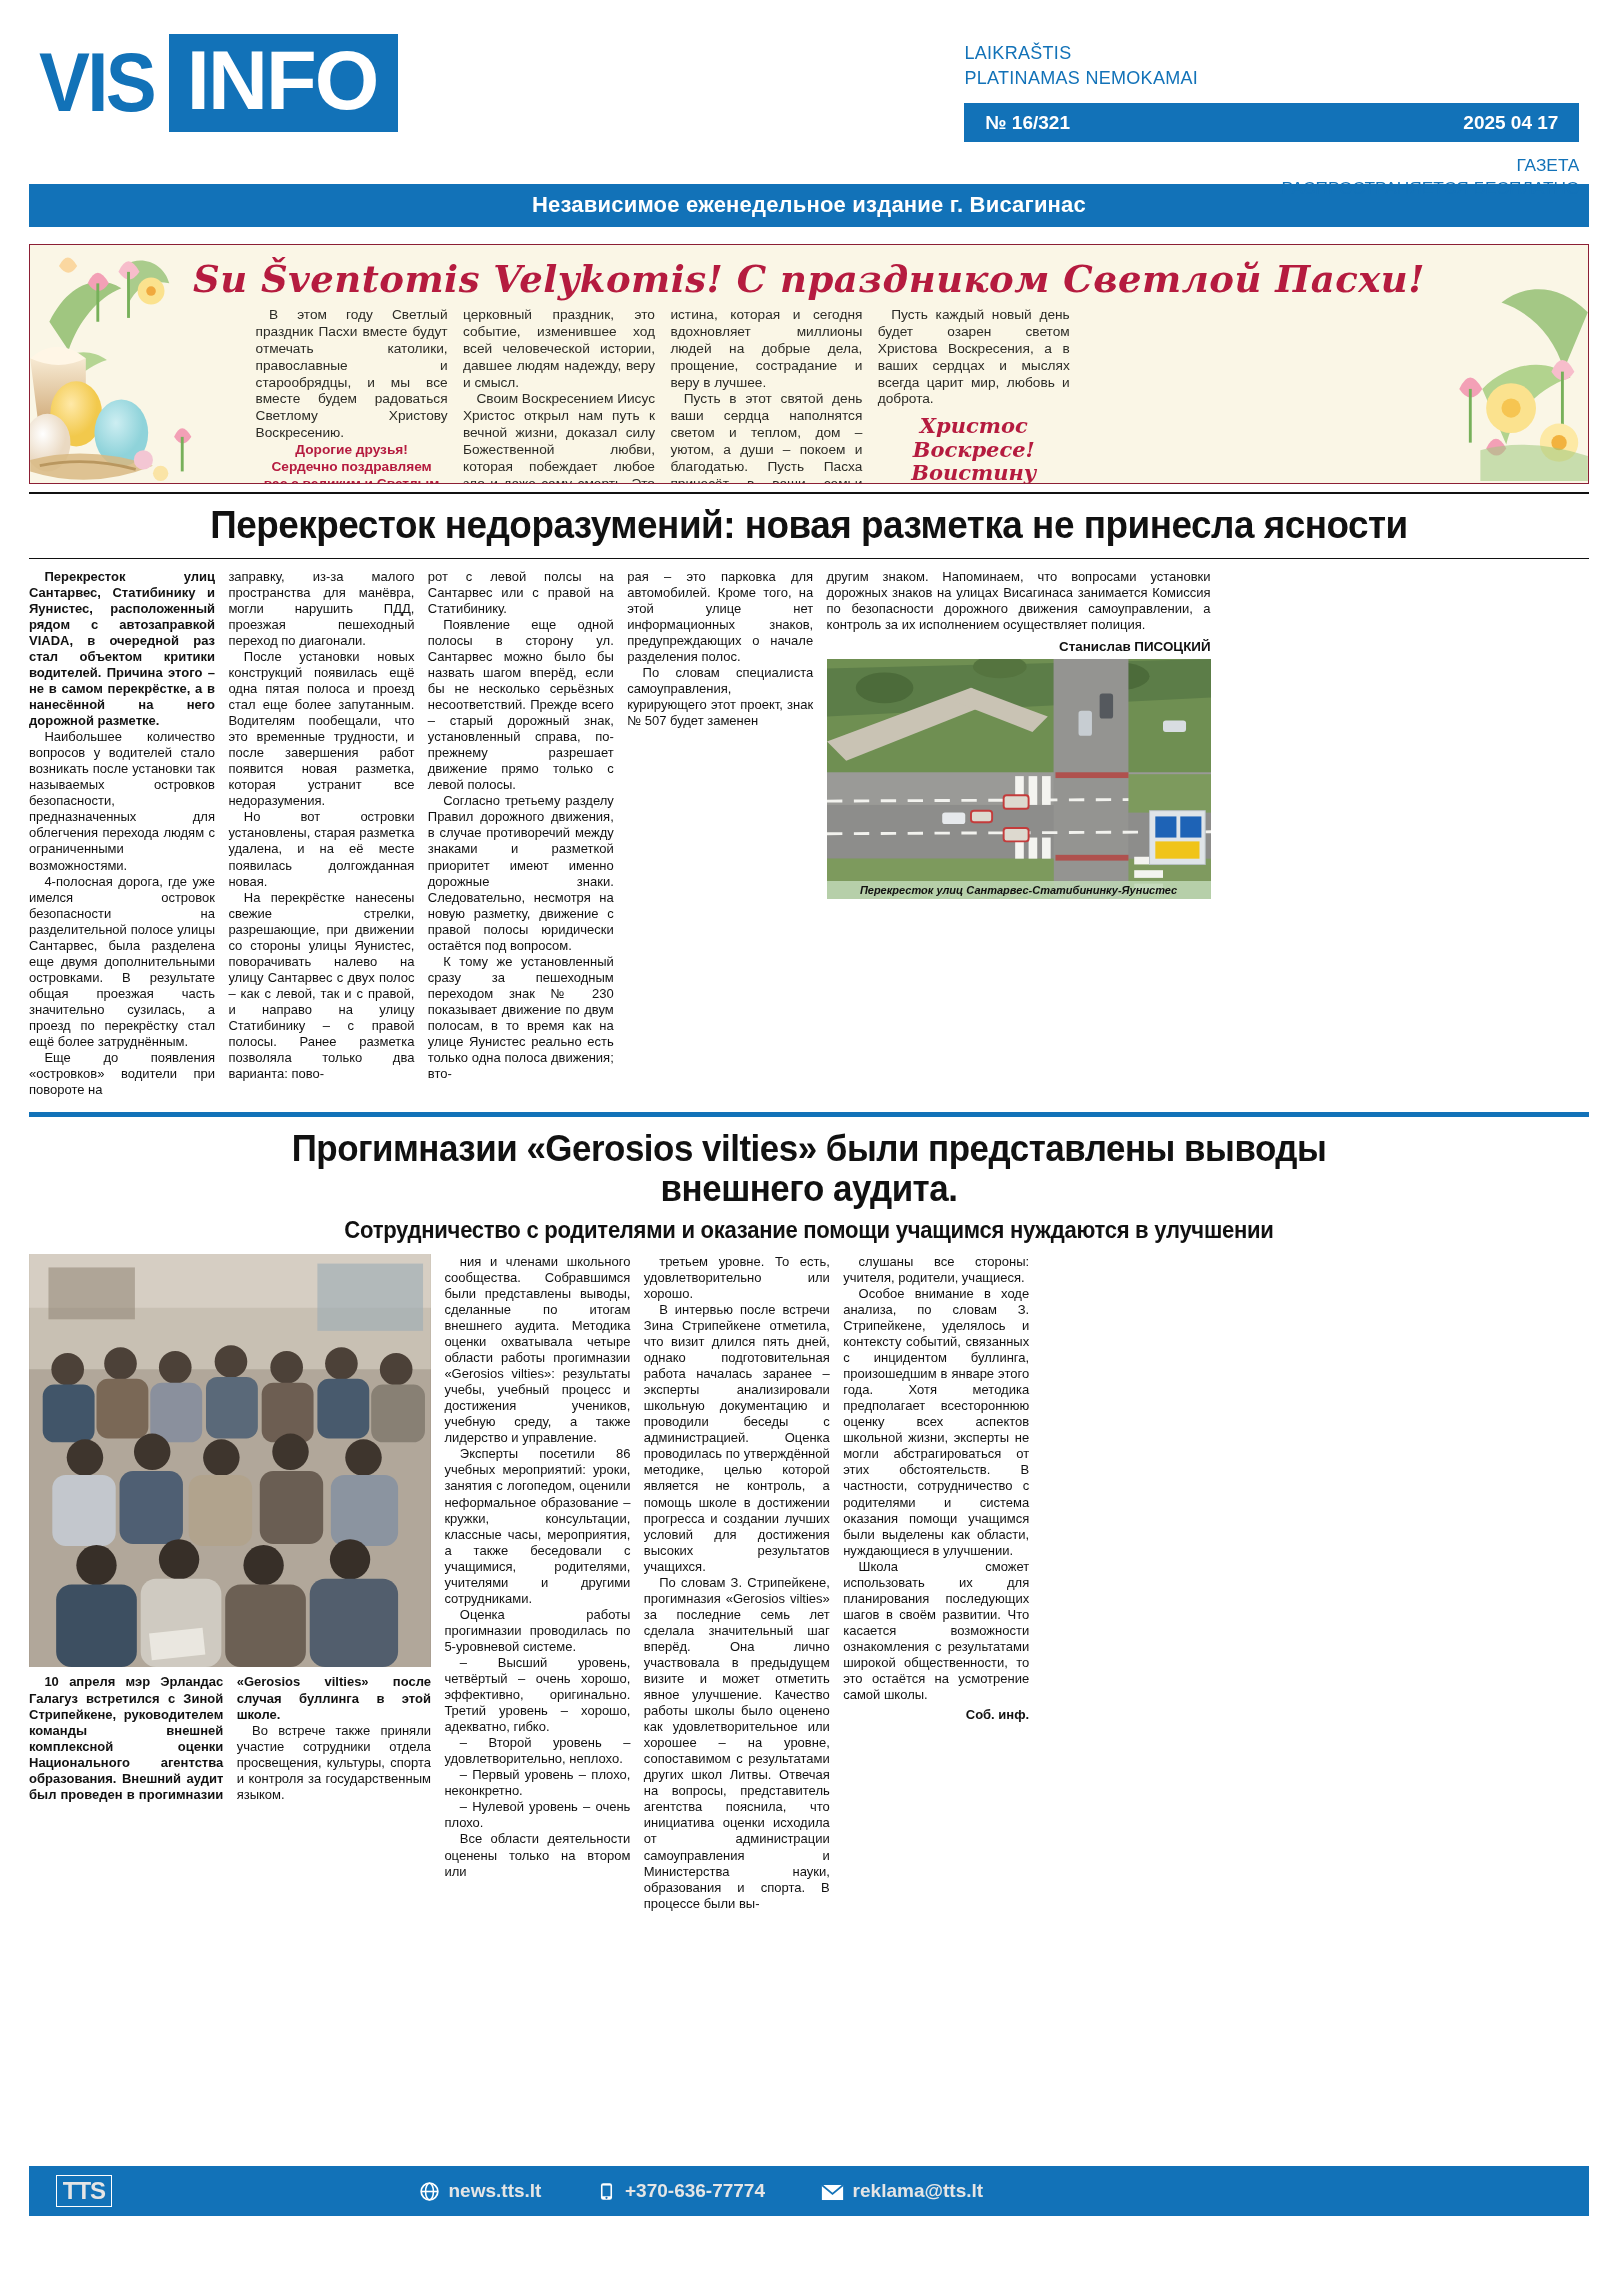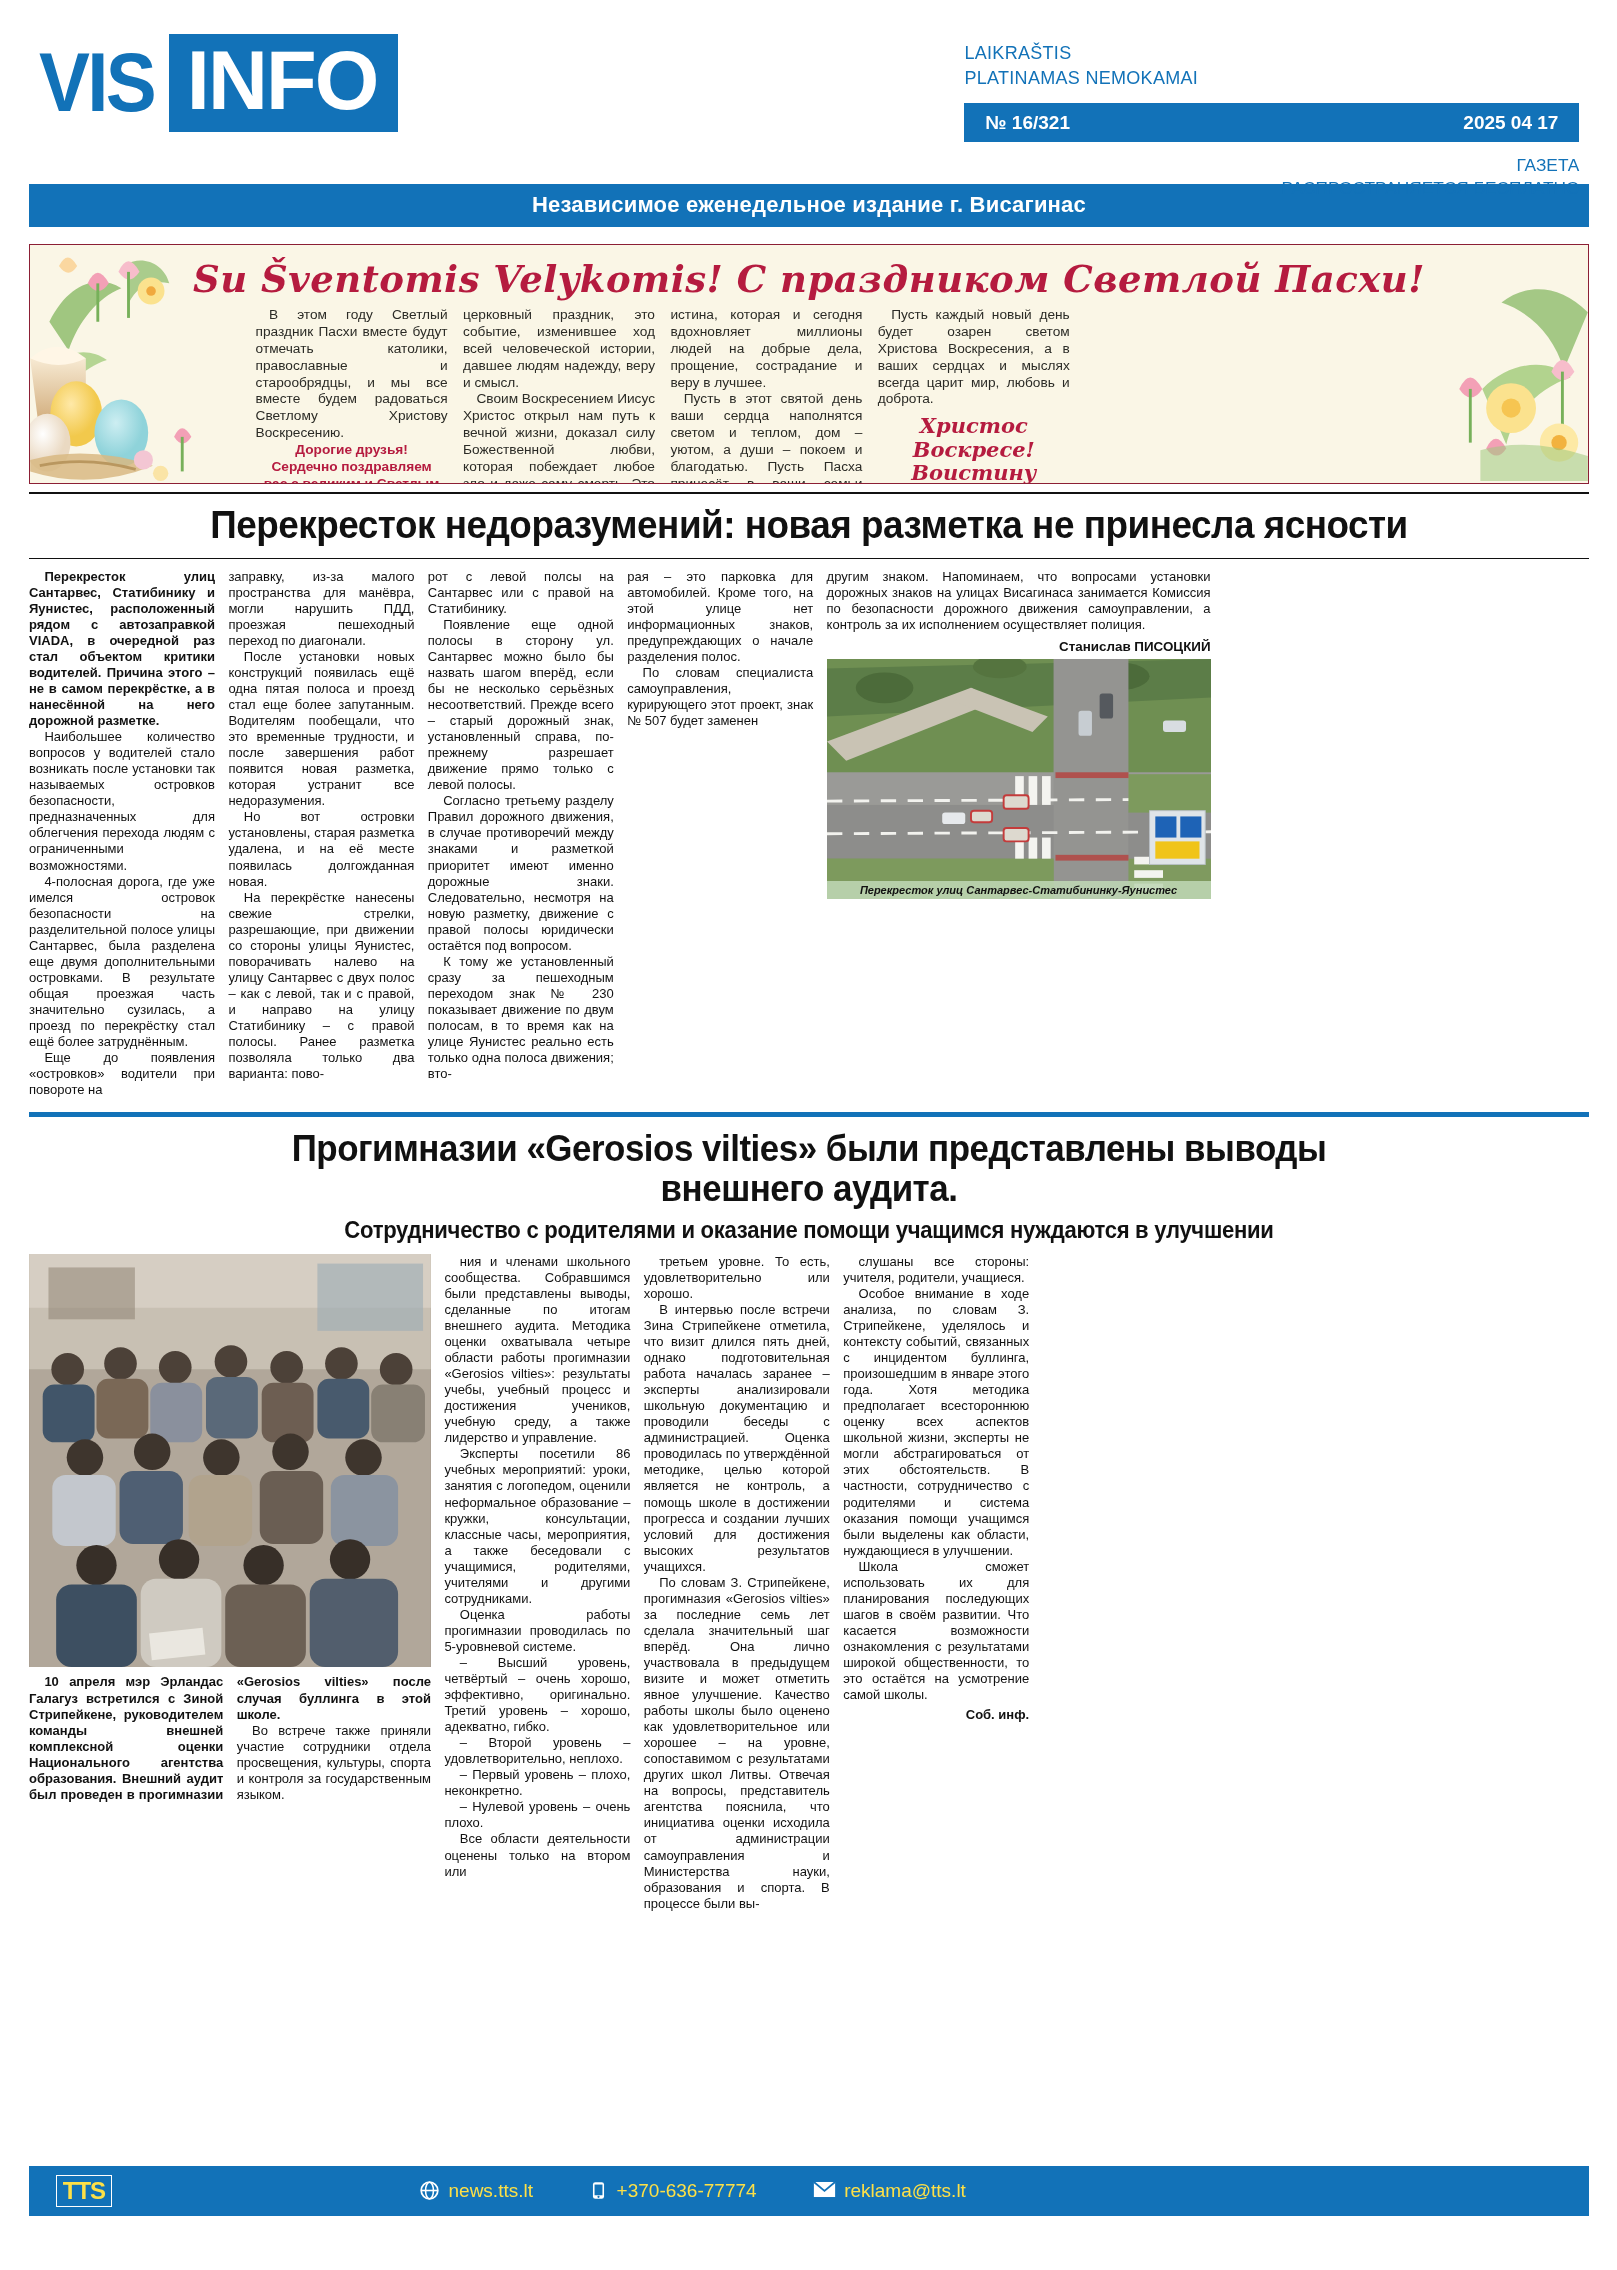--- a/index.html
+++ b/index.html
@@ -91,26 +91,26 @@
   .a2-body { display:flex; gap:13.4px; }
   .photo2 { width:402px; height:413px; position:relative; overflow:hidden;
             background:#9a8f84; }
   .col2 { width:186px; font-size:13px; line-height:1.235; text-align:justify; }
   .col2 p { margin:0; text-indent:15.4px; }
   .col2 p.lead { font-weight:bold; }
   .sob { text-align:right; font-weight:bold; margin-top:3.8px; }
 
   
   .footer { position:absolute; left:29px; right:29px; bottom:54px;
-            background:#1272b8; color:#fde047; height:50px; display:flex;
+            background:#1272b8; color:#e5e5e5; height:50px; display:flex;
             align-items:center; padding:0 27px; }
   .tts-logo { font-weight:bold; font-size:24px; letter-spacing:-1px;
               border:1.9px solid #fff; padding:1px 5.8px; }
   .footer-contacts { display:flex; gap:56px; margin-left:307px; align-items:center; }
-  .fc { display:flex; align-items:flex-start; gap:8.6px; font-weight:normal; font-size:19px; }
+  .fc { display:flex; align-items:flex-end; gap:8.6px; font-weight:bold; font-size:19px; }
   .fc svg { display:block; }
 
   
   svg { overflow:visible; }
 </style>
 </head>
 <body>
 
 <div class="page">
 

